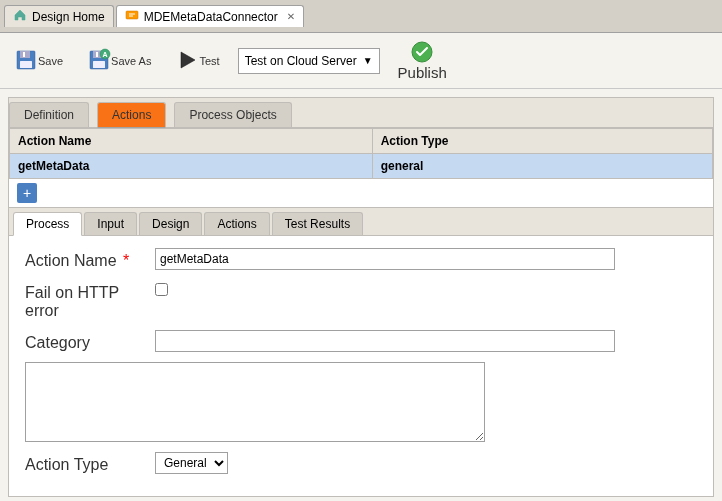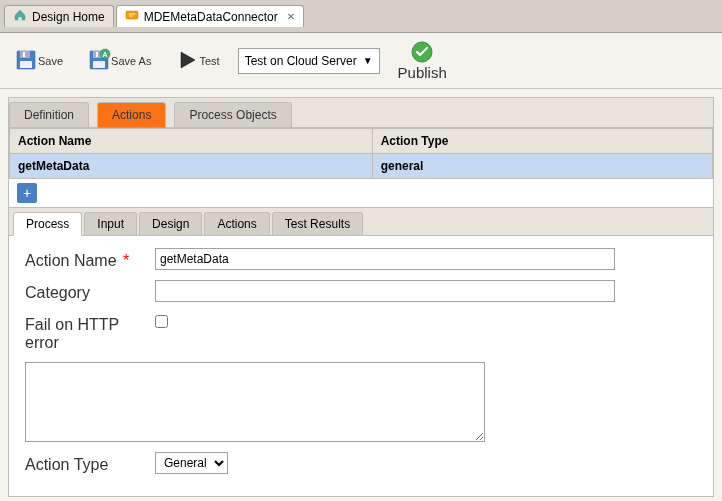--- a/index.html
+++ b/index.html
@@ -374,27 +374,27 @@
 
       <div class="form-row">
         <div class="form-label">
           <span>Action Name</span>
           <span class="required">*</span>
         </div>
         <input type="text" class="form-input" value="getMetaData" style="">
       </div>
 
       <div class="form-row">
+        <div class="form-label">Fail on HTTP error</div>
+        <input type="checkbox" class="form-checkbox" style="">
+      </div>
+
+      <div class="form-row">
         <div class="form-label">Category</div>
         <input type="text" class="form-input" value="" style="">
-      </div>
-
-      <div class="form-row">
-        <div class="form-label">Fail on HTTP error</div>
-        <input type="checkbox" class="form-checkbox" style="">
       </div>
 
       <div class="form-row">
         <textarea class="form-textarea" style=""></textarea>
       </div>
 
       <div class="form-row">
         <div class="form-label">Action Type</div>
         <select class="form-select">
           <option>General</option>

